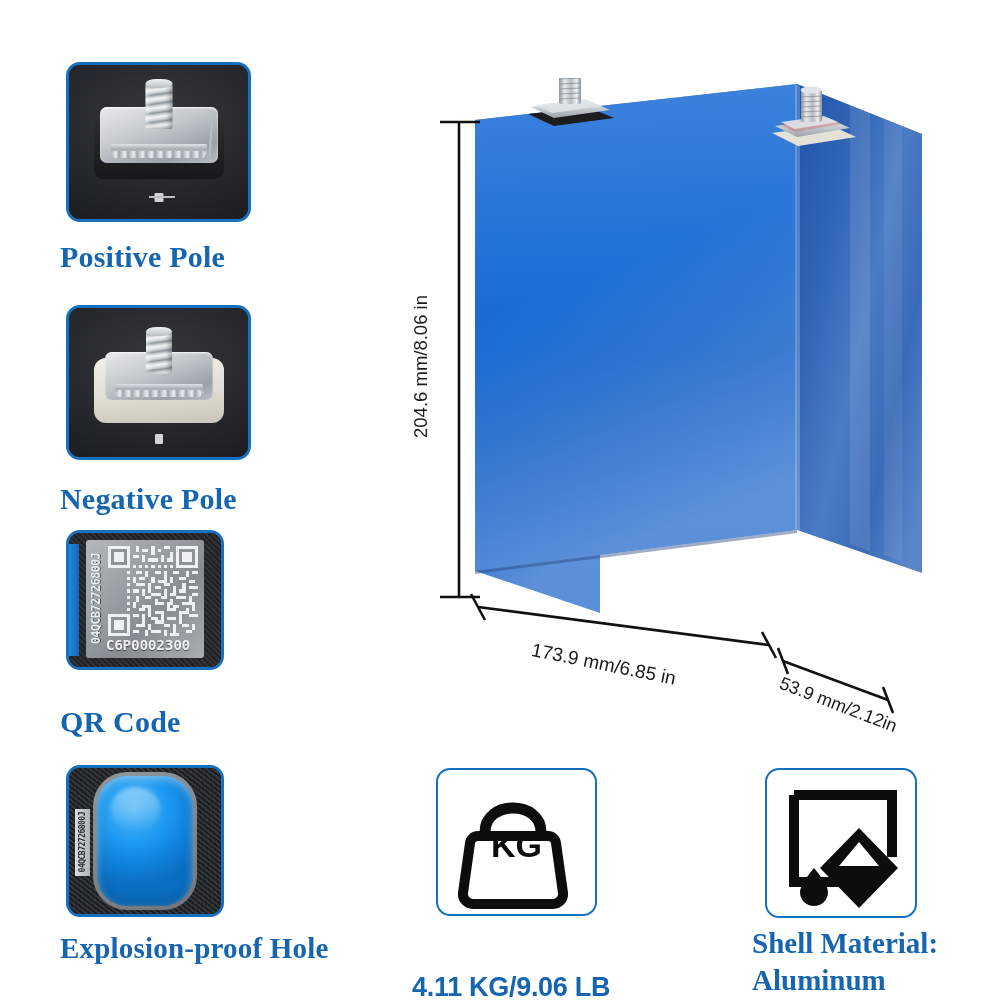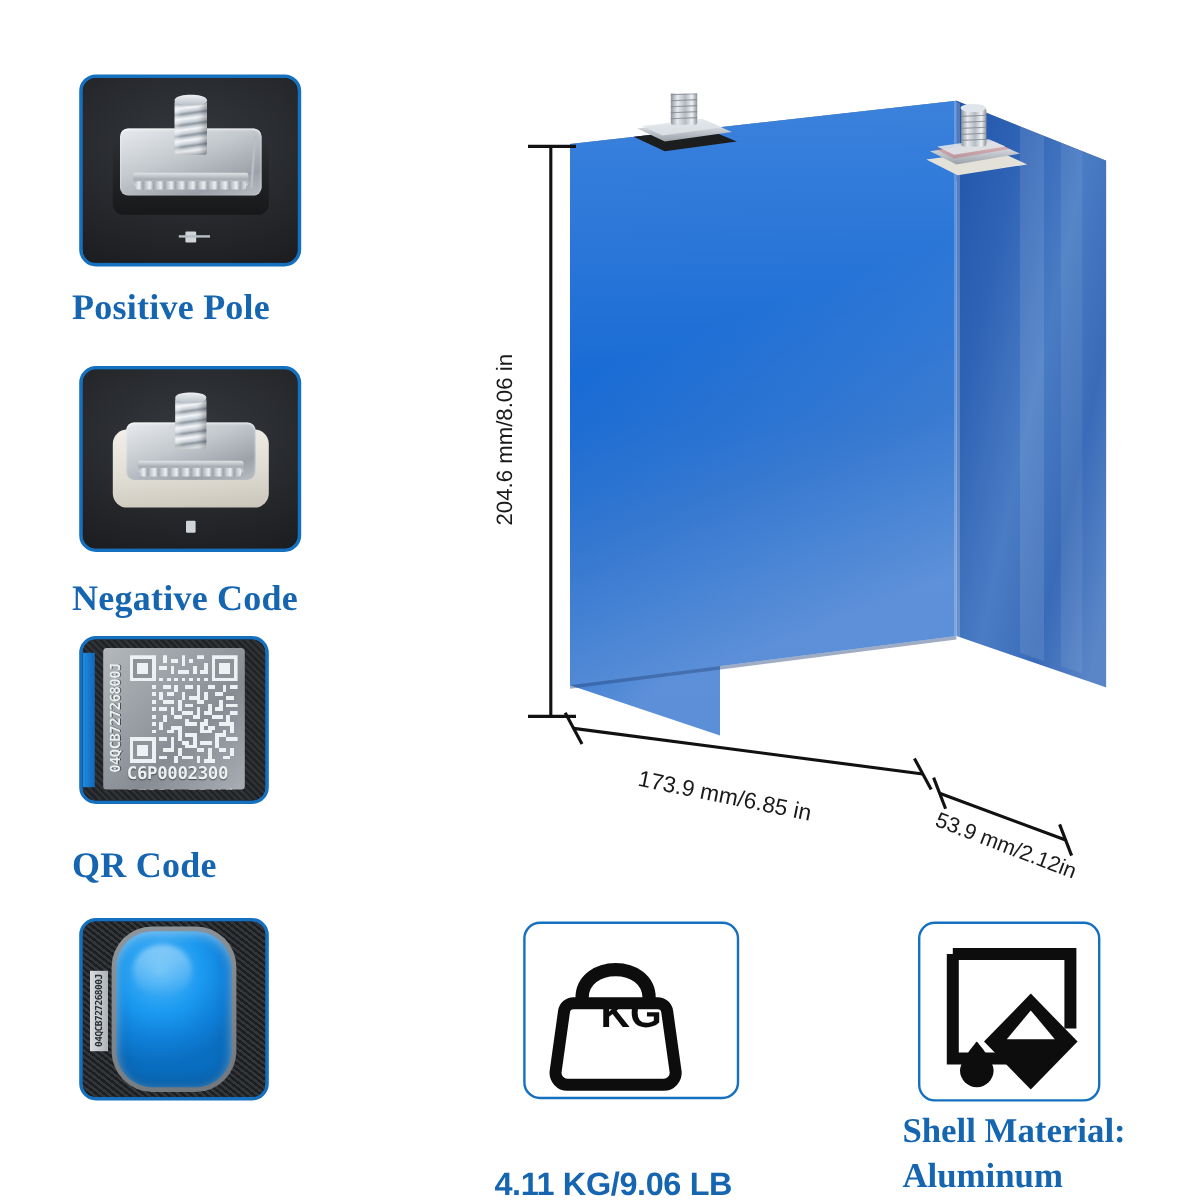--- a/index.html
+++ b/index.html
@@ -343,21 +343,21 @@
     <div class="plate-top" style="top:44px; width:108px; height:48px;"></div>
 
     <div class="weld-strip" style="top:76px; width:88px; height:10px;"></div>
     <div class="weld-dots" style="top:82px; width:84px; height:7px;"></div>
 
     <div class="bolt" style="top:22px; width:26px; height:44px;"></div>
     <div class="bolt-cap" style="top:19px; width:26px; height:9px;"></div>
 
     <div class="tiny-mark" style="top:126px; width:8px; height:10px; border-radius:1px;"></div>
   </div>
-  <div class="card-label" style="left:48px; top:482px;">Negative Code</div>
+  <div class="card-label" style="left:48px; top:482px;">Negative Pole</div>
 
   <div class="photo-card" style="left:54px; top:530px; width:158px; height:140px;">
     <div class="qr-photo-bg"></div>
     <div class="qr-blue-edge"></div>
     <div class="qr-plate">
       <div class="qr-side-text">04QCB72726800J</div>
 
       <svg class="qr-matrix" viewBox="0 0 29 29" shape-rendering="crispEdges">
         <g fill="#eef1f3">
 
@@ -400,20 +400,21 @@
     <div class="vent-bg"></div>
     <div class="vent-outer">
       <div class="vent-inner">
         <div class="vent-gloss"></div>
       </div>
     </div>
     <div class="vent-label">
       <span>04QCB72726800J</span>
     </div>
   </div>
+  <div class="card-label" style="left:48px; top:932px; font-size:29px;">Explosion-proof Hole</div>
 
   <div class="battery-wrap">
     <svg class="batt-svg" width="470" height="620" viewBox="0 0 470 620">
       <defs>
         <linearGradient id="frontFace" x1="0" y1="0" x2="0.25" y2="1">
           <stop offset="0%" stop-color="#0c63d4"></stop>
           <stop offset="45%" stop-color="#0a62d2"></stop>
           <stop offset="72%" stop-color="#2f74cf"></stop>
           <stop offset="100%" stop-color="#5b8fd8"></stop>
         </linearGradient>
@@ -524,21 +525,21 @@
       <line x1="771" y1="661" x2="876" y2="700"></line>
       <line x1="766" y1="648" x2="776" y2="674"></line>
       <line x1="871" y1="687" x2="881" y2="713"></line>
     </g>
   </svg>
 
   <div class="dim-text dim-h">204.6 mm/8.06 in</div>
   <div class="dim-text dim-w">173.9 mm/6.85 in</div>
   <div class="dim-text dim-d">53.9 mm/2.12in</div>
 
-  <div class="spec-card" style="left:424px; top:768px; width:180px; height:148px;">
+  <div class="spec-card" style="left:424px; top:768px; width:161px; height:148px;">
     <svg width="150" height="148" viewBox="0 0 150 148">
 
       <path d="M47 62 C47 30, 103 30, 103 62" fill="none" stroke="#0d0d0d" stroke-width="11" stroke-linecap="round"></path>
 
       <path d="M40 66 h70 a8 8 0 0 1 8 7 l7 50 a10 10 0 0 1 -10 11 h-80 a10 10 0 0 1 -10 -11 l7 -50 a8 8 0 0 1 8 -7 z" fill="none" stroke="#0d0d0d" stroke-width="10" stroke-linejoin="round"></path>
     </svg>
     <div class="kg-text">KG</div>
   </div>
   <div class="spec-label spec-label-weight" style="left:400px; top:927px;margin-top:45px;">4.11 KG/9.06 LB</div>
 

